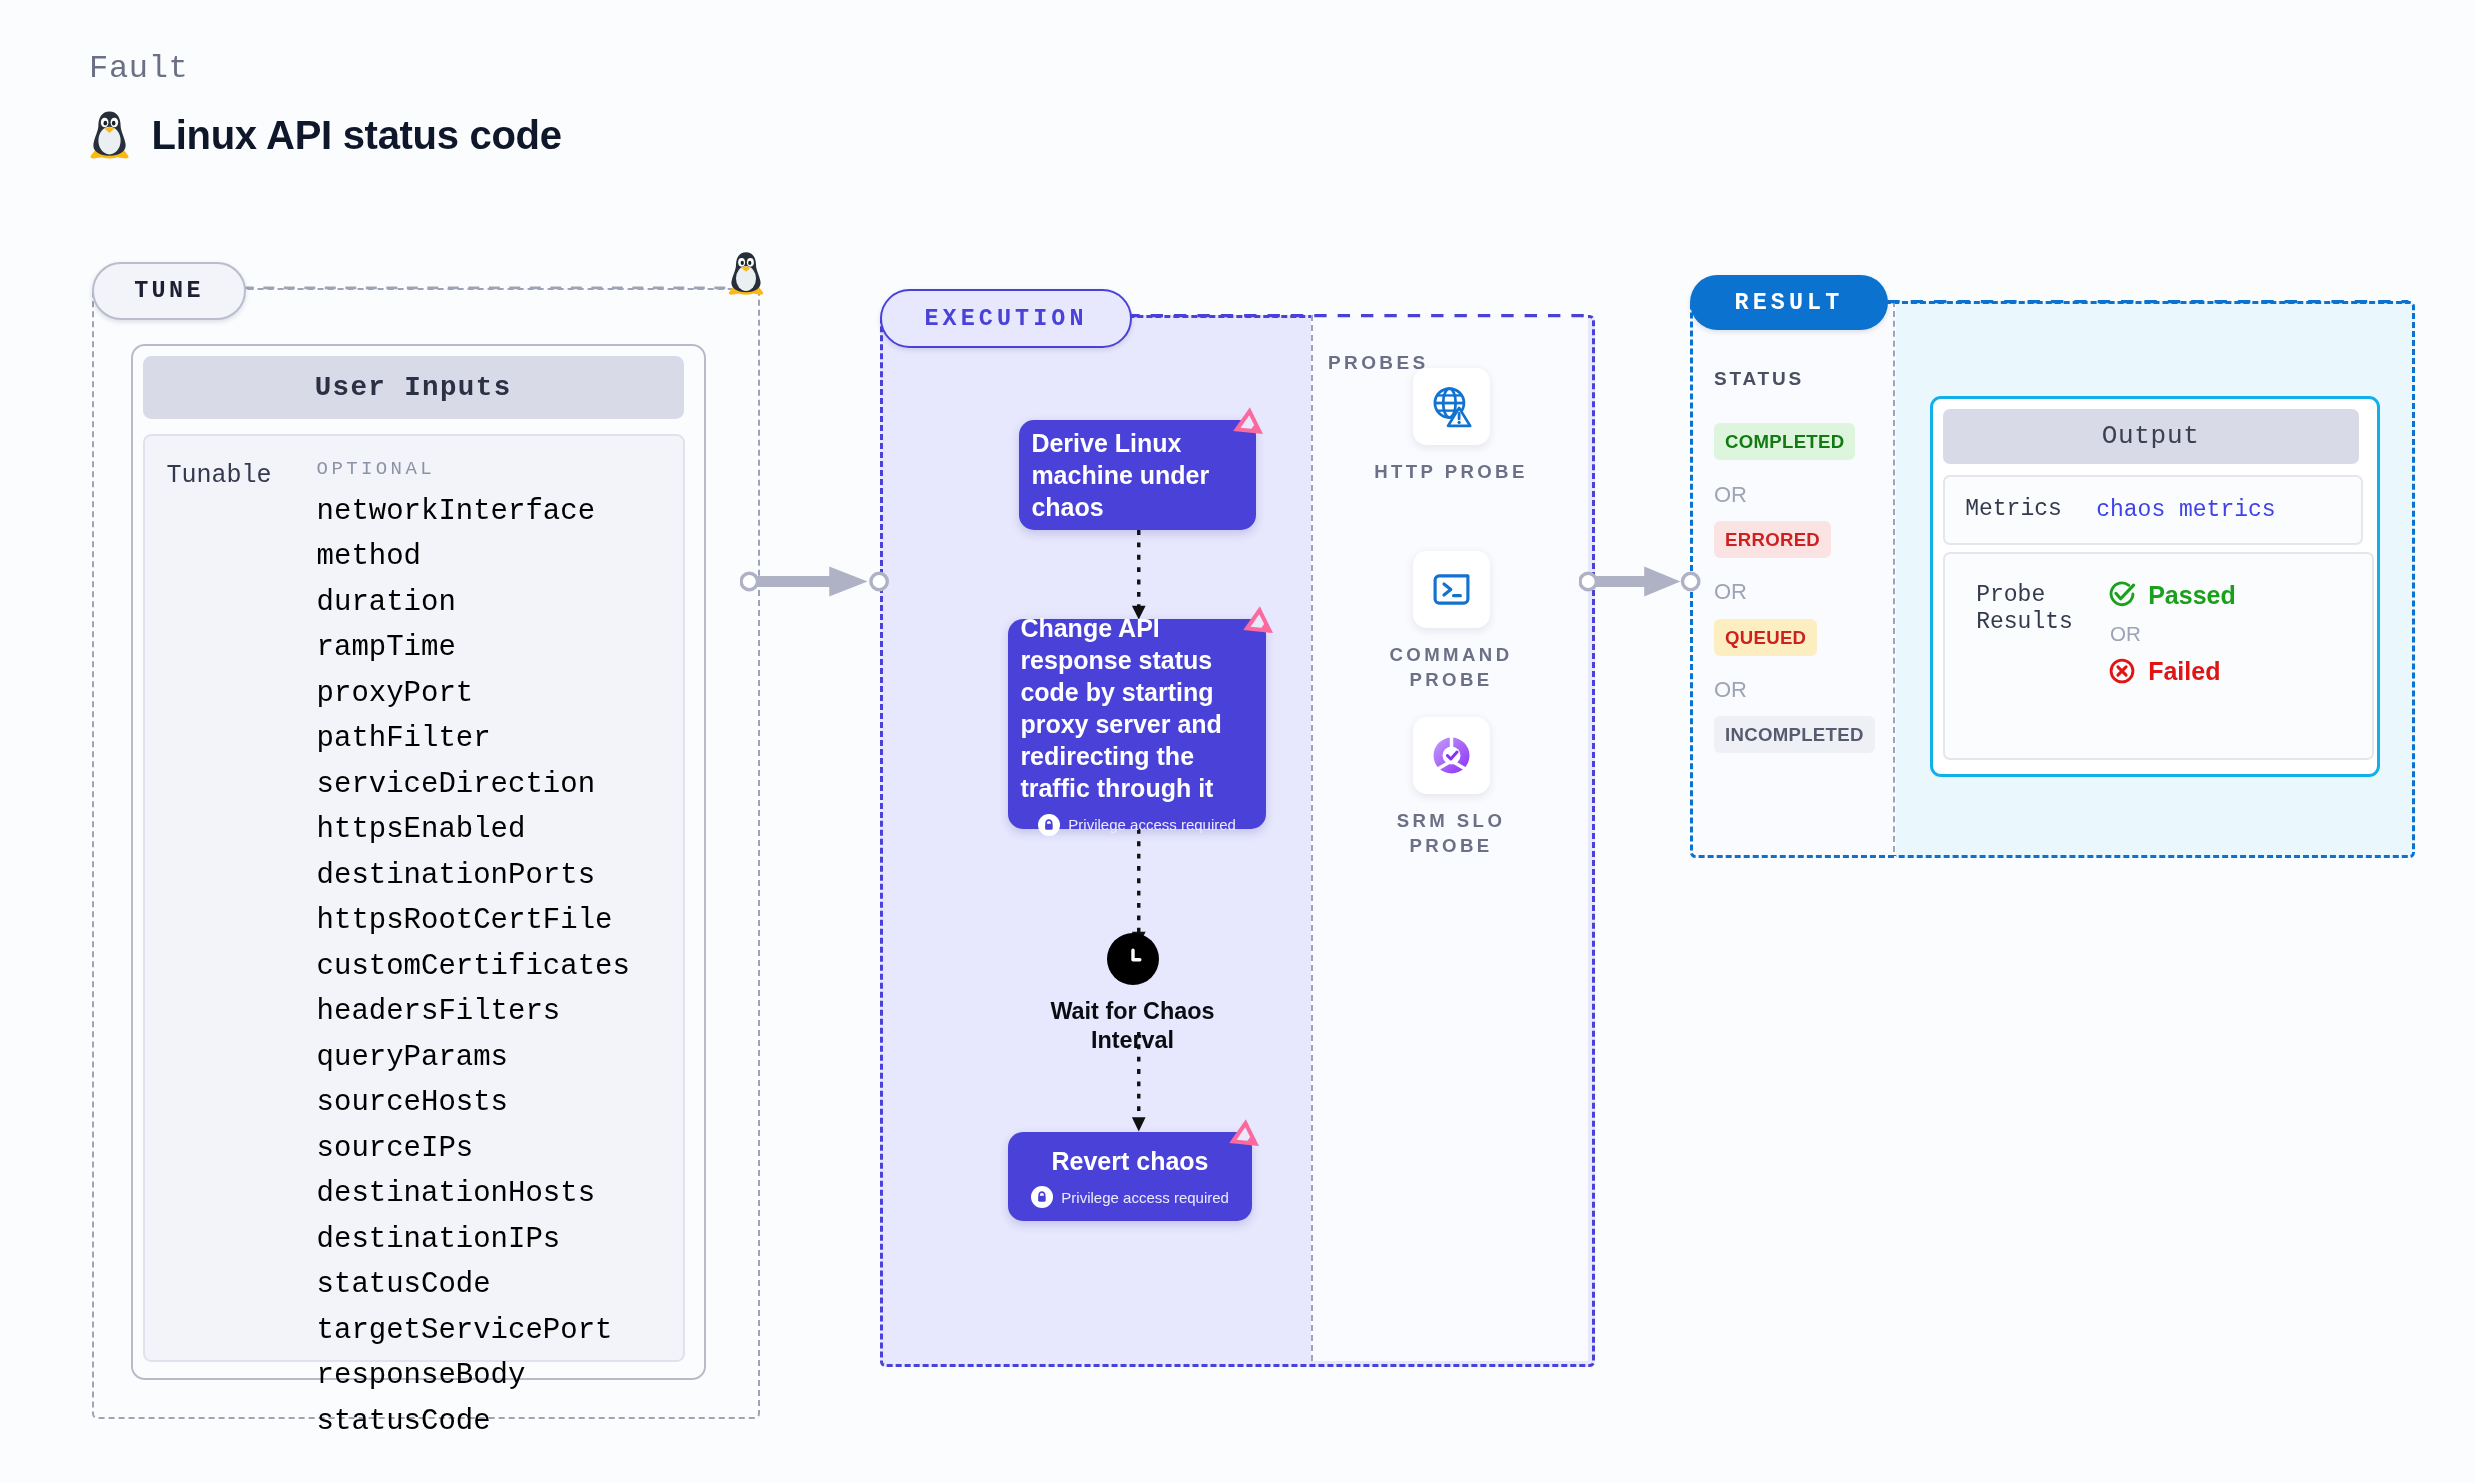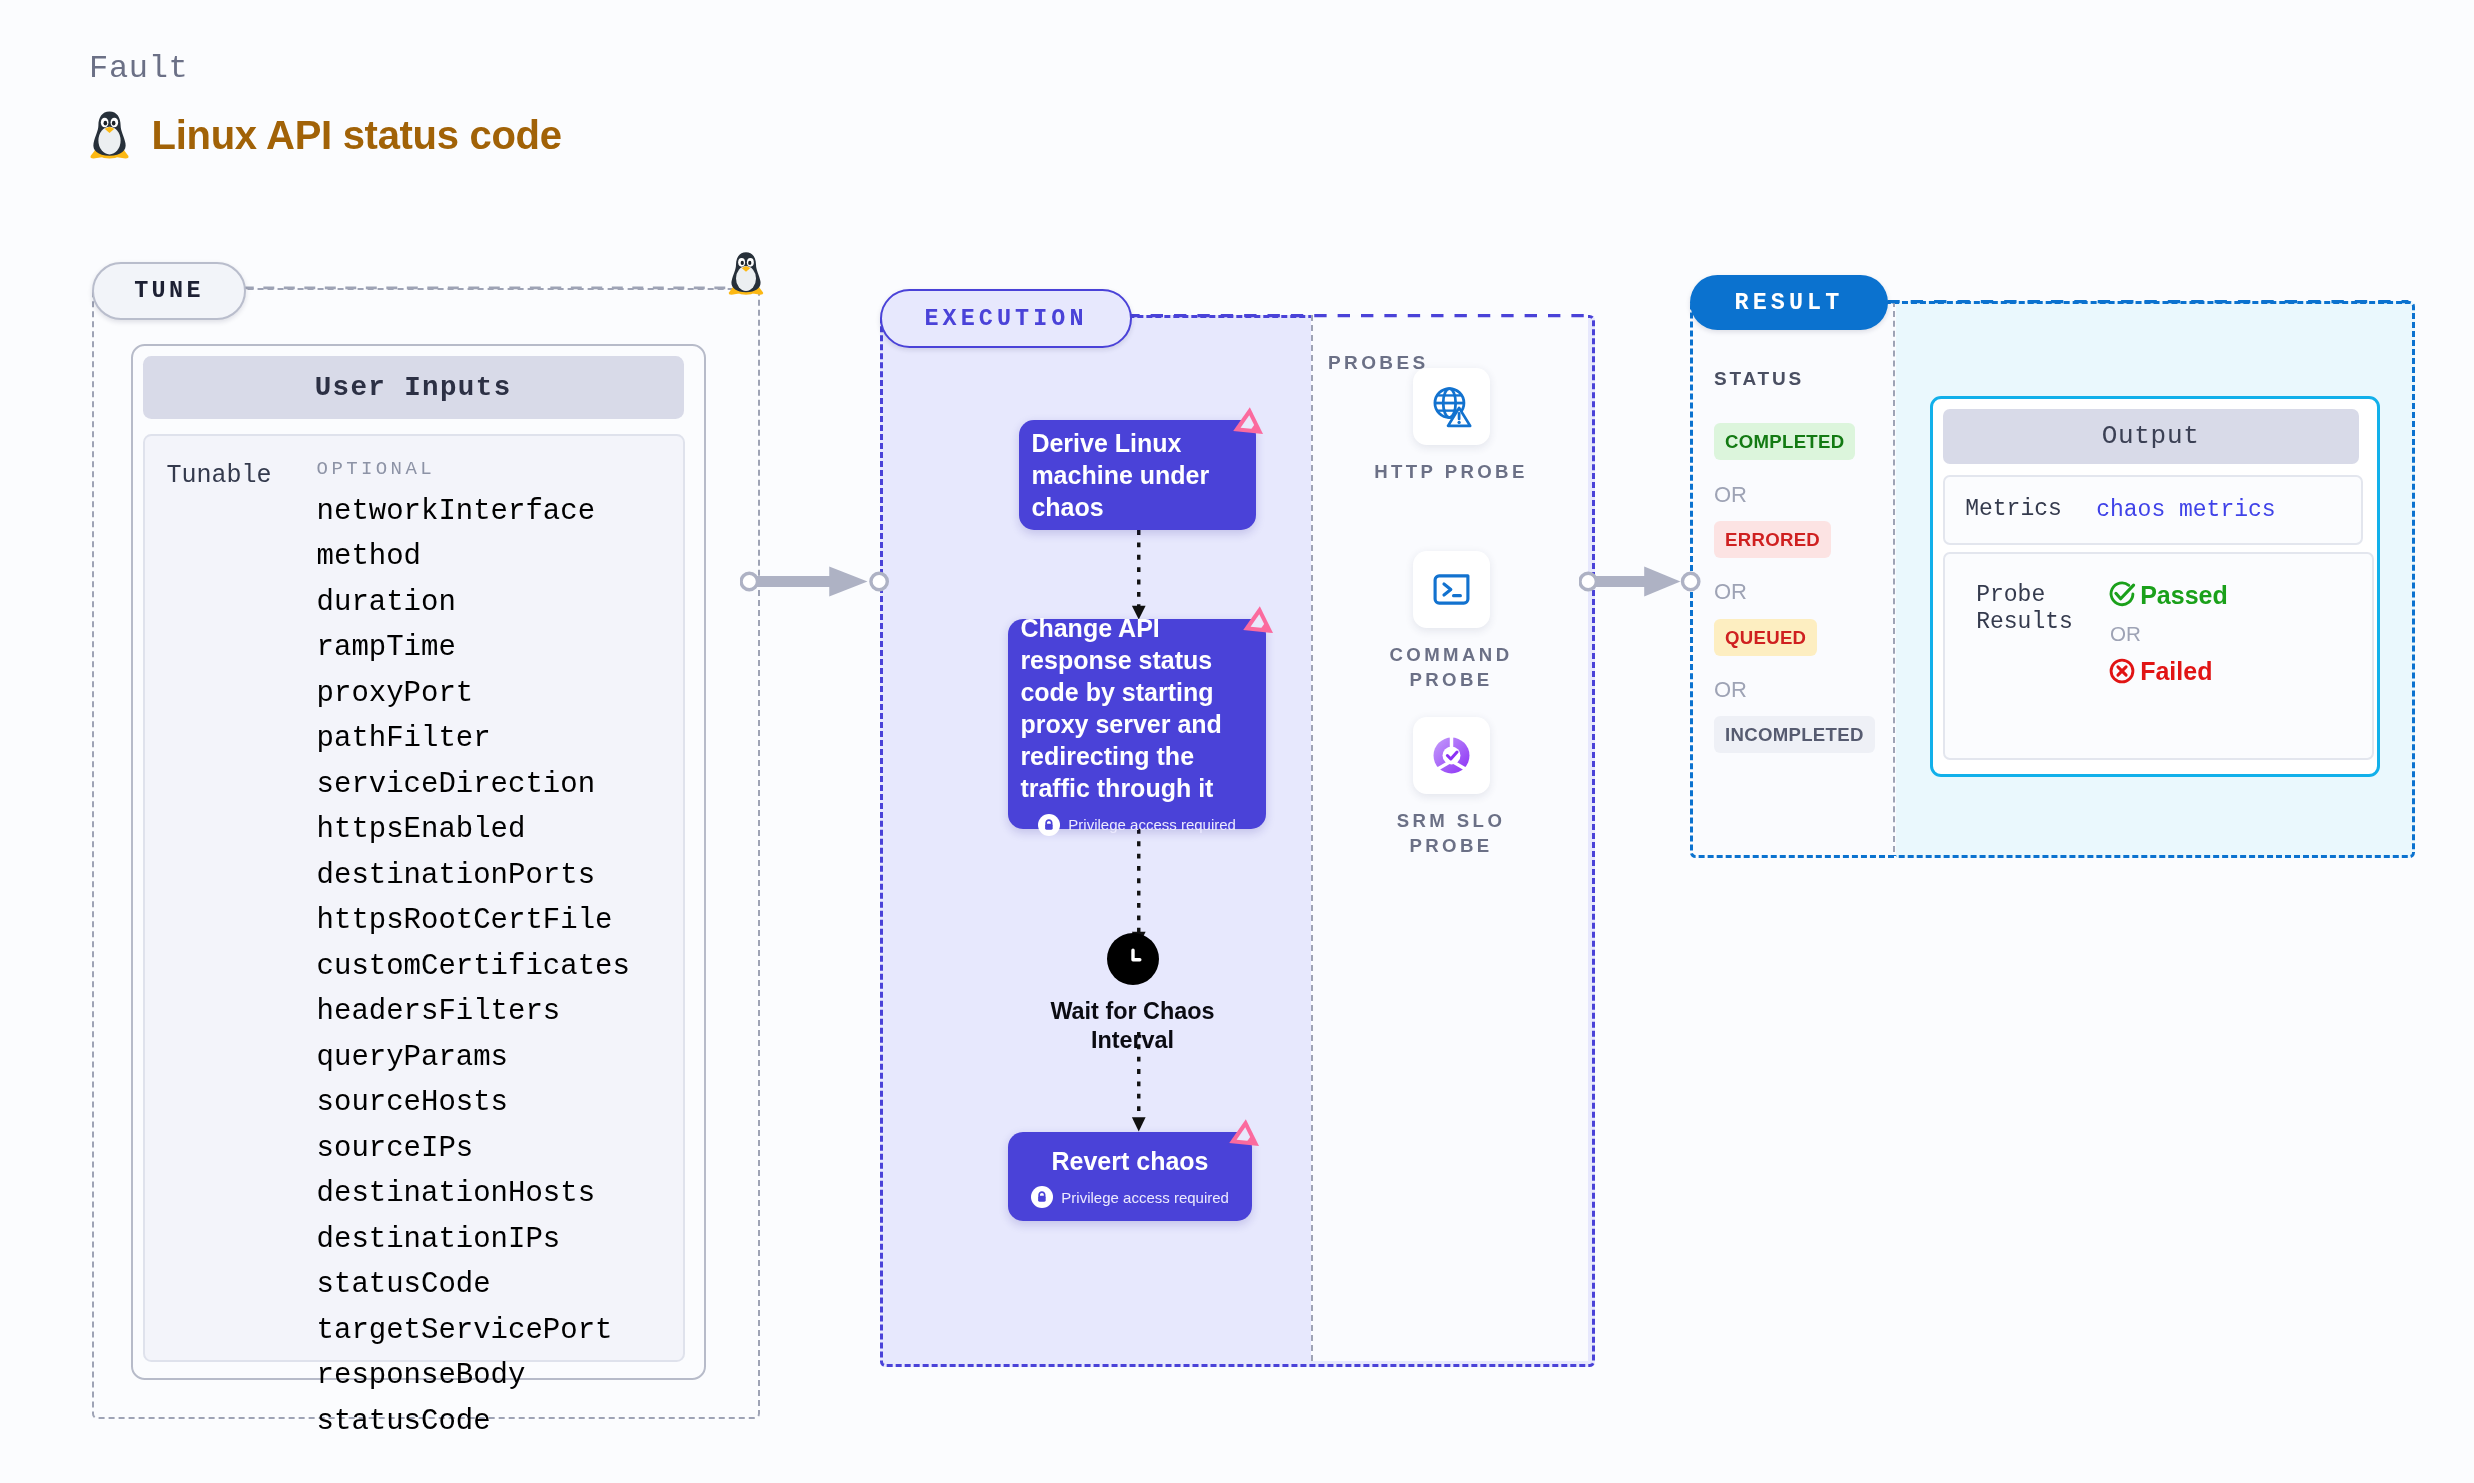--- a/index.html
+++ b/index.html
@@ -10,21 +10,21 @@
     position:relative;overflow:hidden;
   }
 
   
   #fault-label{
     position:absolute;left:89px;top:50px;
     font-family:"Liberation Mono",monospace;
     font-size:32px;color:#6b7086;letter-spacing:0.7px;
   }
   #title-row{position:absolute;left:88px;top:110px;display:flex;align-items:center;gap:20.6px;}
-  #title-text{font-size:40px;font-weight:bold;color:#a16207;letter-spacing:-0.3px;}
+  #title-text{font-size:40px;font-weight:bold;color:#0f172a;letter-spacing:-0.3px;}
 
   
   .tux{position:relative;display:block;}
   .tux svg{display:block;}
 
   
   .badge-pill{
     position:absolute;display:flex;align-items:center;justify-content:center;
     border-radius:688px;font-family:"Liberation Mono",monospace;font-weight:bold;
     z-index:40;box-shadow:0 2.1px 4.8px rgba(20,20,60,.13);
@@ -183,21 +183,21 @@
   #metrics-label{margin-left:20.6px;width:131px;}
   #metrics-value{font-family:"Liberation Mono",monospace;font-size:23px;color:#3f42e8;}
   #probe-results-row{
     position:absolute;left:9.6px;top:153px;width:416px;height:204px;
     border:2.1px solid #e3e6ee;border-radius:6.9px;background:#fbfcfe;
     display:flex;
     padding-left:11px;
   }
   #probe-results-label{margin:27.5px 0 0 20.6px;width:131px;}
   #probe-results-values{margin-top:25px;}
-  .res-line{display:flex;align-items:center;gap:3px;}
+  .res-line{display:flex;align-items:center;gap:11px;}
   .res-line .rtext{font-size:25px;font-weight:bold;}
   #res-passed .rtext{color:#1aa01a;}
   #res-failed .rtext{color:#e11414;}
   #res-or{font-size:20.6px;color:#9ea3b5;margin:11px 0 9.6px 2.8px;}
 </style>
 </head>
 <body>
 
 <div id="fault-label">Fault</div>
 

